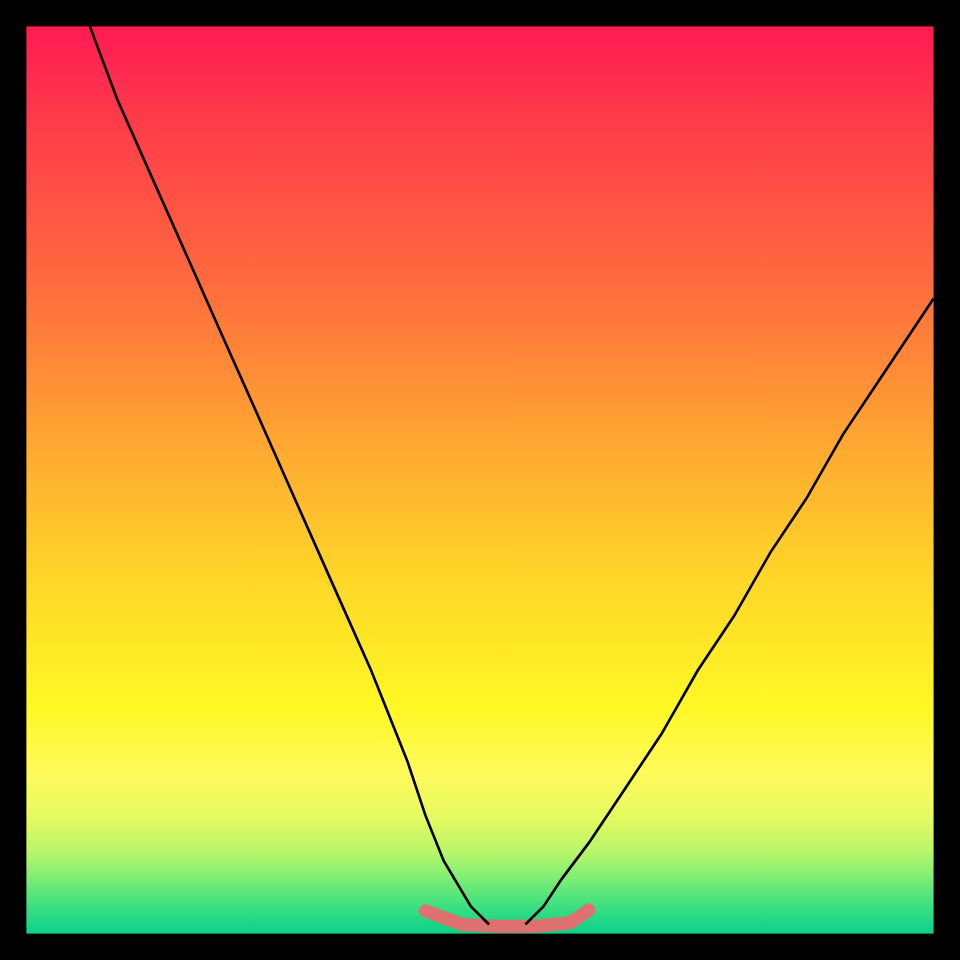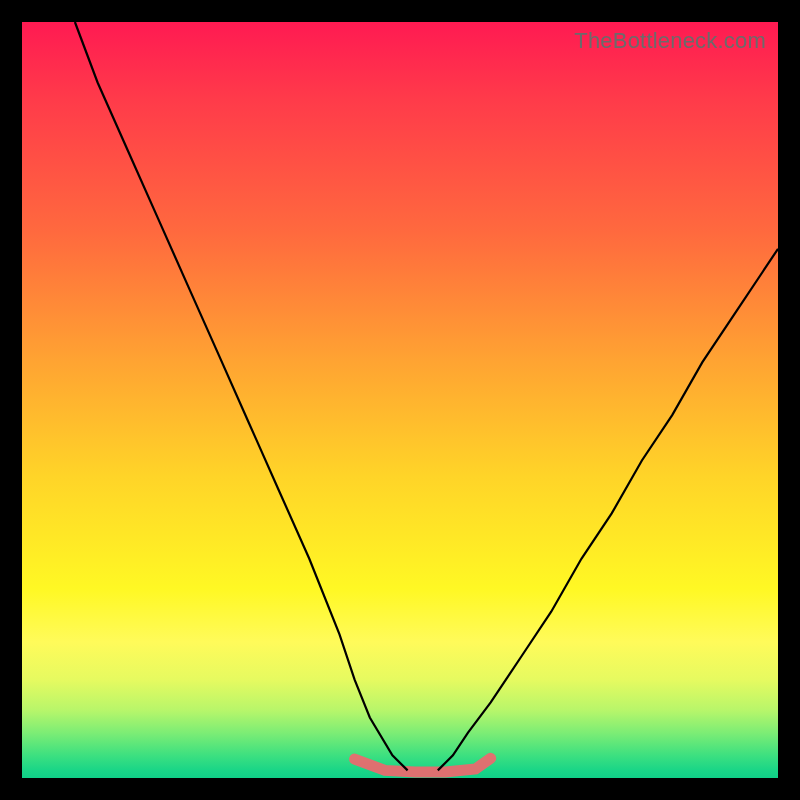--- a/index.html
+++ b/index.html
@@ -69,21 +69,20 @@
     stroke-linecap: round;
     opacity: 0.95;
   }
 </style>
 </head>
 <body>
 
 <div class="frame">
   <div class="plot-area">
 
-    <div class="watermark">TheBottleneck.com</div>
 
     <svg class="curves" viewBox="0 0 756 756" preserveAspectRatio="none">
       <path id="floor-band" class="floor-band" d="M332.6 737.1 L362.9 748.4 L393.1 750.0 L423.4 750.0 L453.6 746.9 L468.7 736.3"></path>
       <path id="left-curve" class="curve-line" d="M52.9 0.0 L75.6 60.5 L105.8 128.5 L136.1 196.6 L166.3 264.6 L196.6 332.6 L226.8 400.7 L257.0 468.7 L287.3 536.8 L317.5 612.4 L332.6 657.7 L347.8 695.5 L370.4 733.3 L385.6 748.4"></path>
       <path id="right-curve" class="curve-line" d="M415.8 748.4 L430.9 733.3 L446.0 710.6 L468.7 680.4 L499.0 635.0 L529.2 589.7 L559.4 536.8 L589.7 491.4 L619.9 438.5 L650.2 393.1 L680.4 340.2 L710.6 294.8 L740.9 249.5 L756.0 226.8"></path>
     </svg>
 
   </div>
 </div>
 

